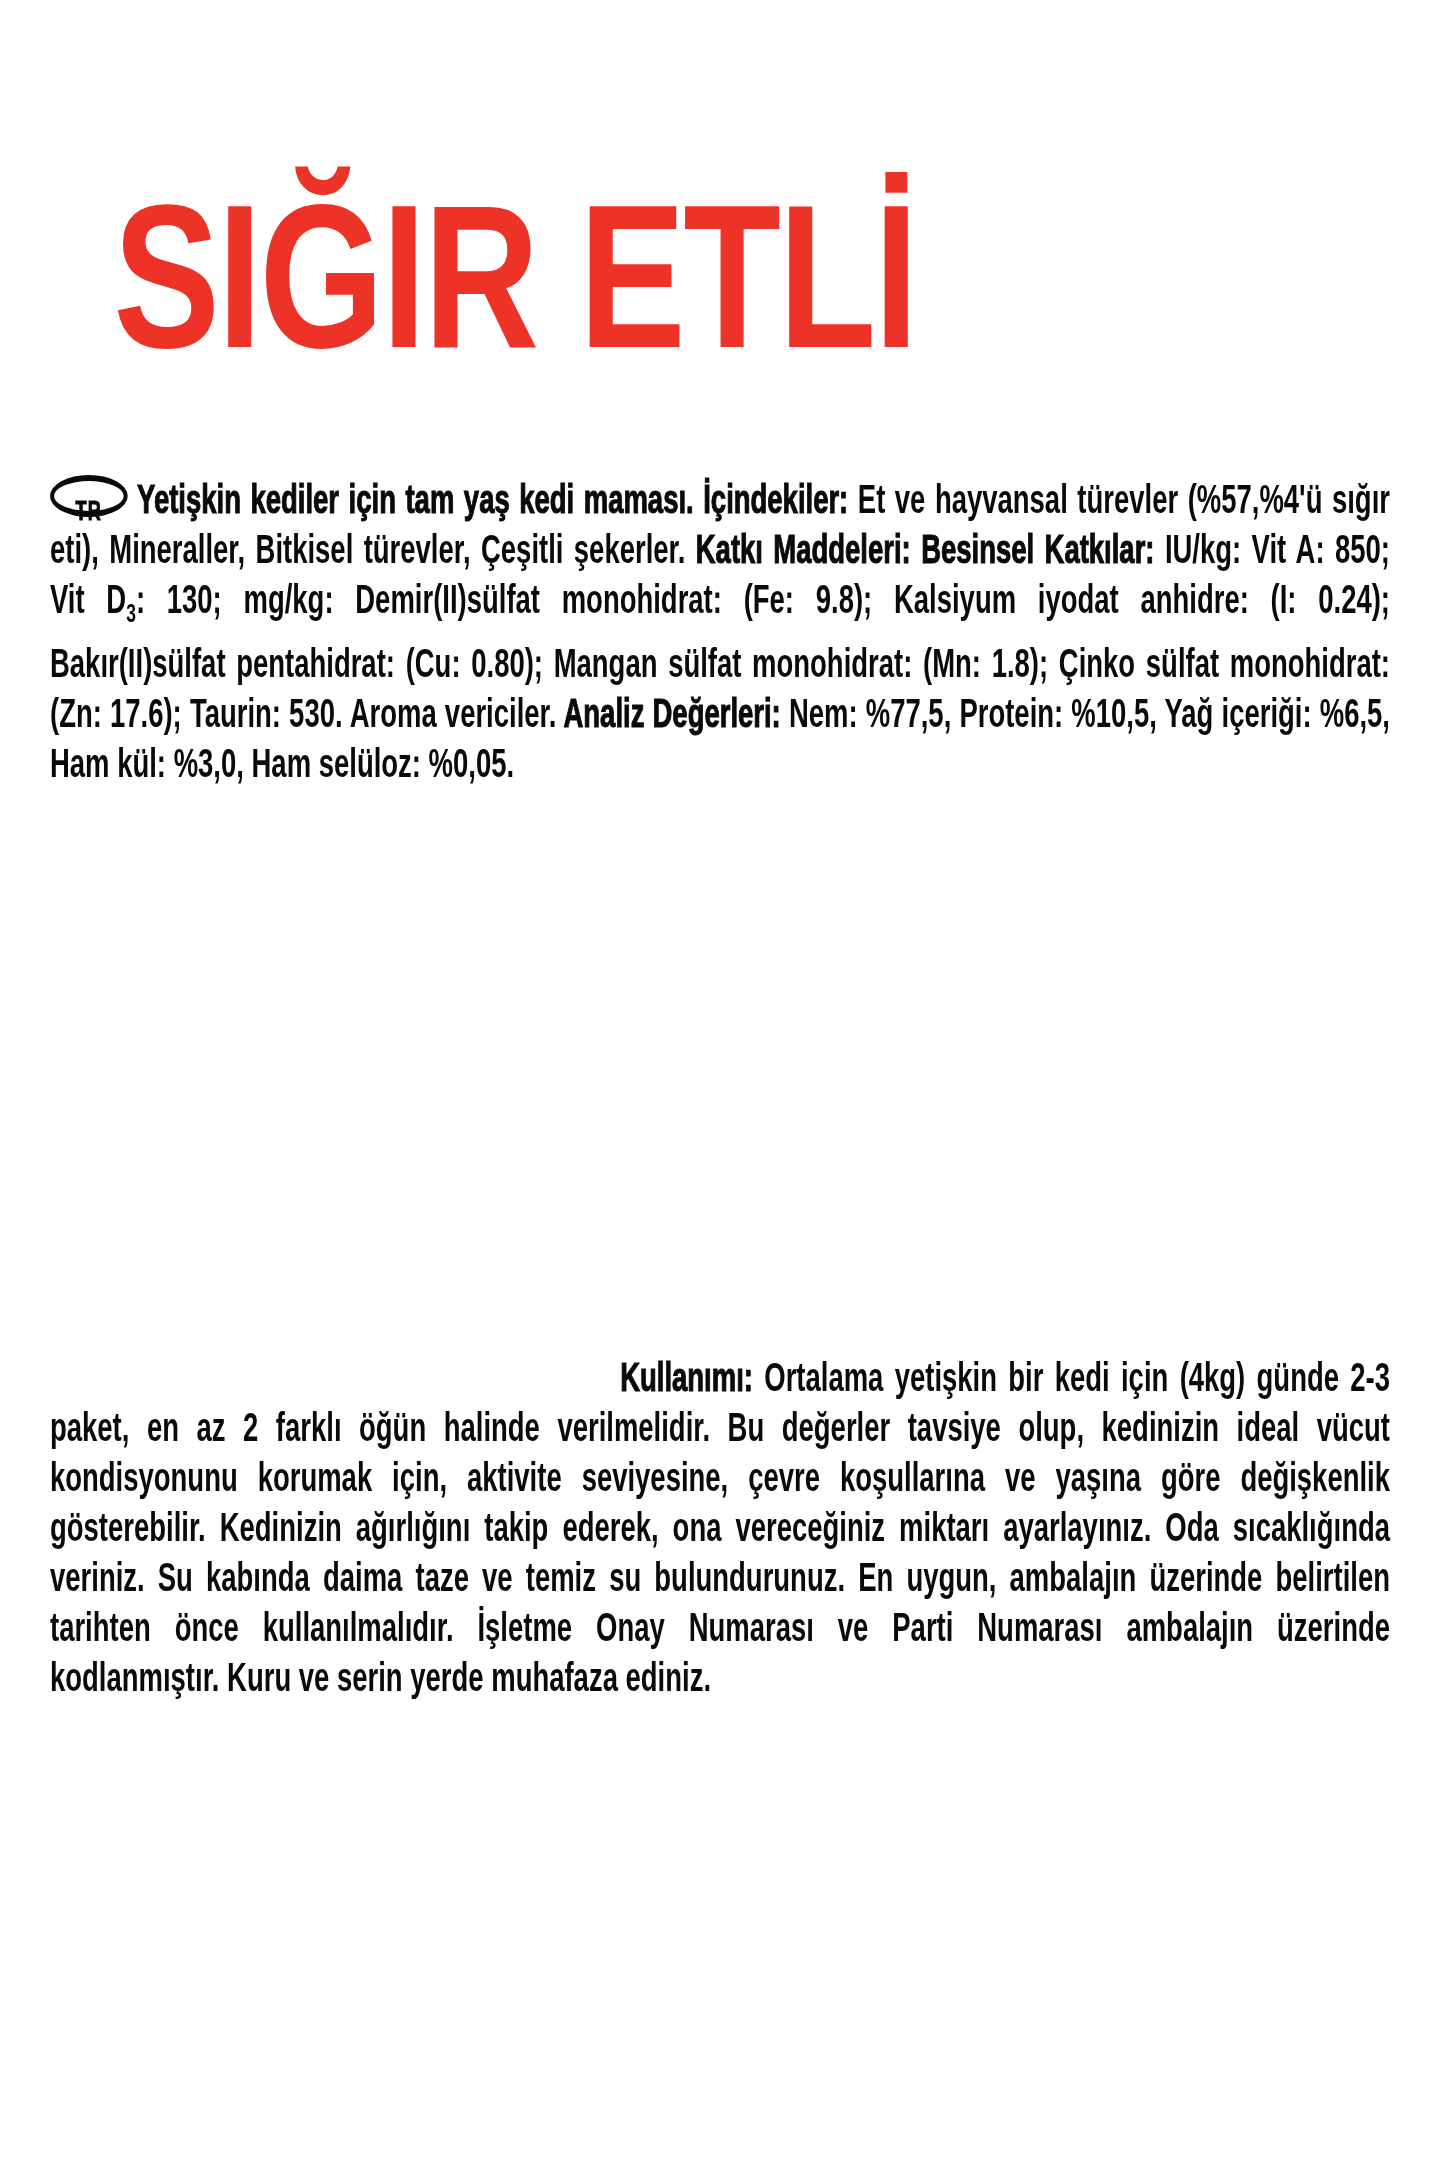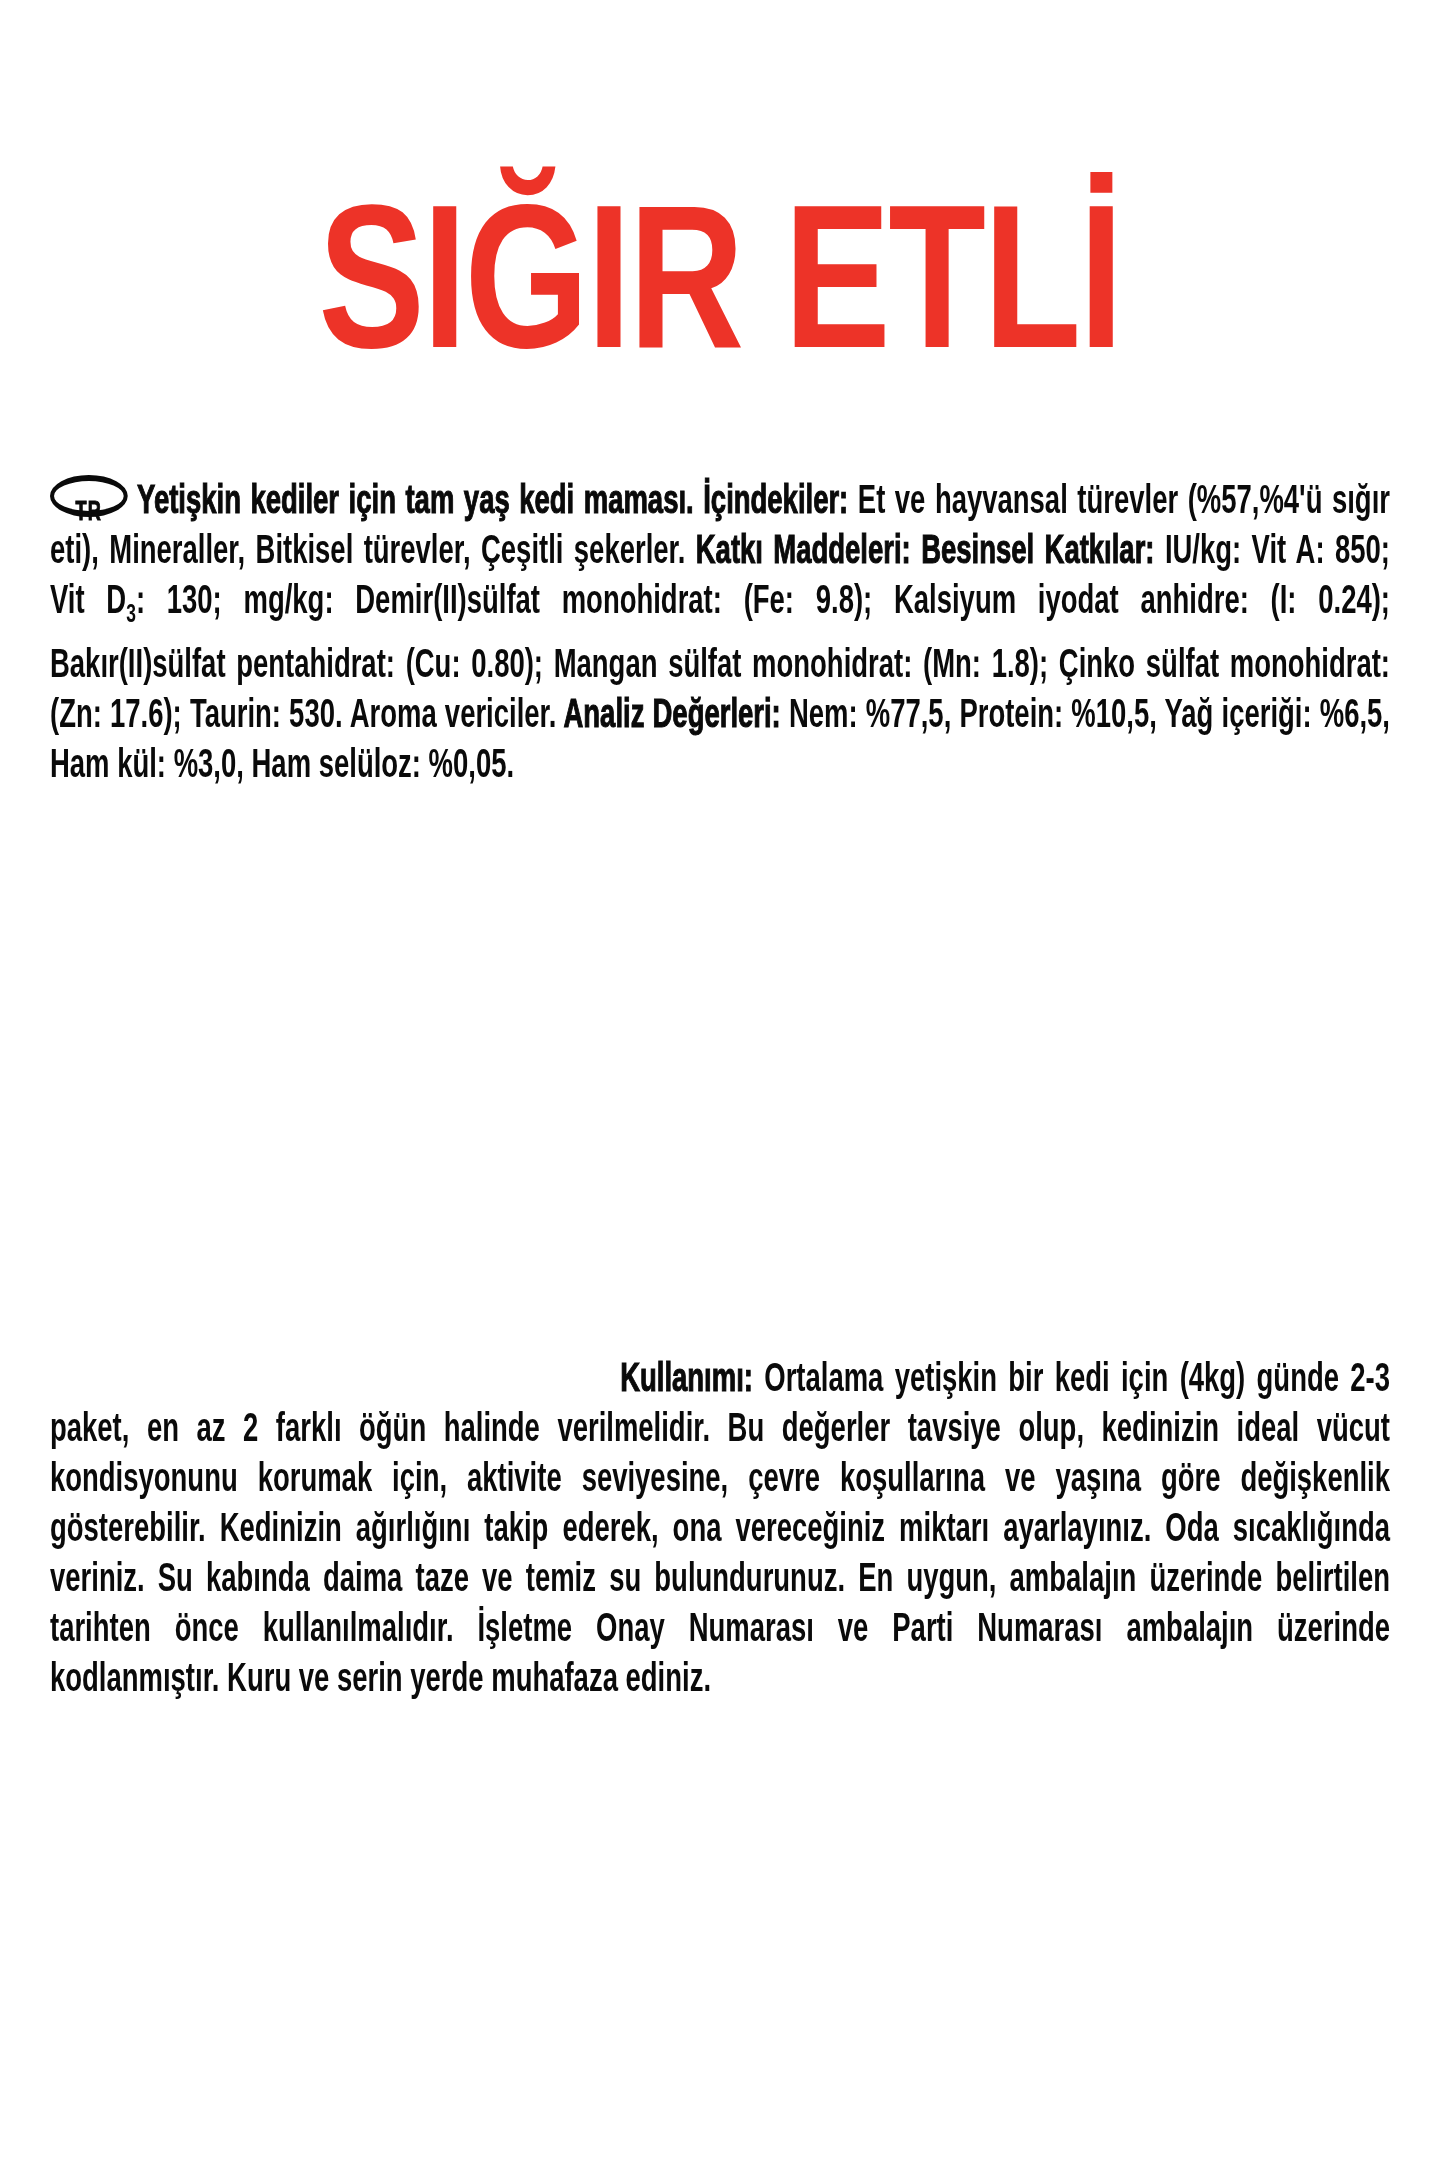--- a/index.html
+++ b/index.html
@@ -19,21 +19,20 @@
     position: absolute;
     inset: 0;
     background: #ffffff;
   }
   
   .title-wrap {
     position: absolute;
     top: 168px;
     left: 0;
     width: 1440px;
-    text-align: center;
   }
   .title {
     display: inline-block;
     font-size: 205px;
     line-height: 1.05;
     font-weight: bold;
     letter-spacing: -3px;
     transform: scaleX(0.78);
     transform-origin: center top;
     white-space: nowrap;

